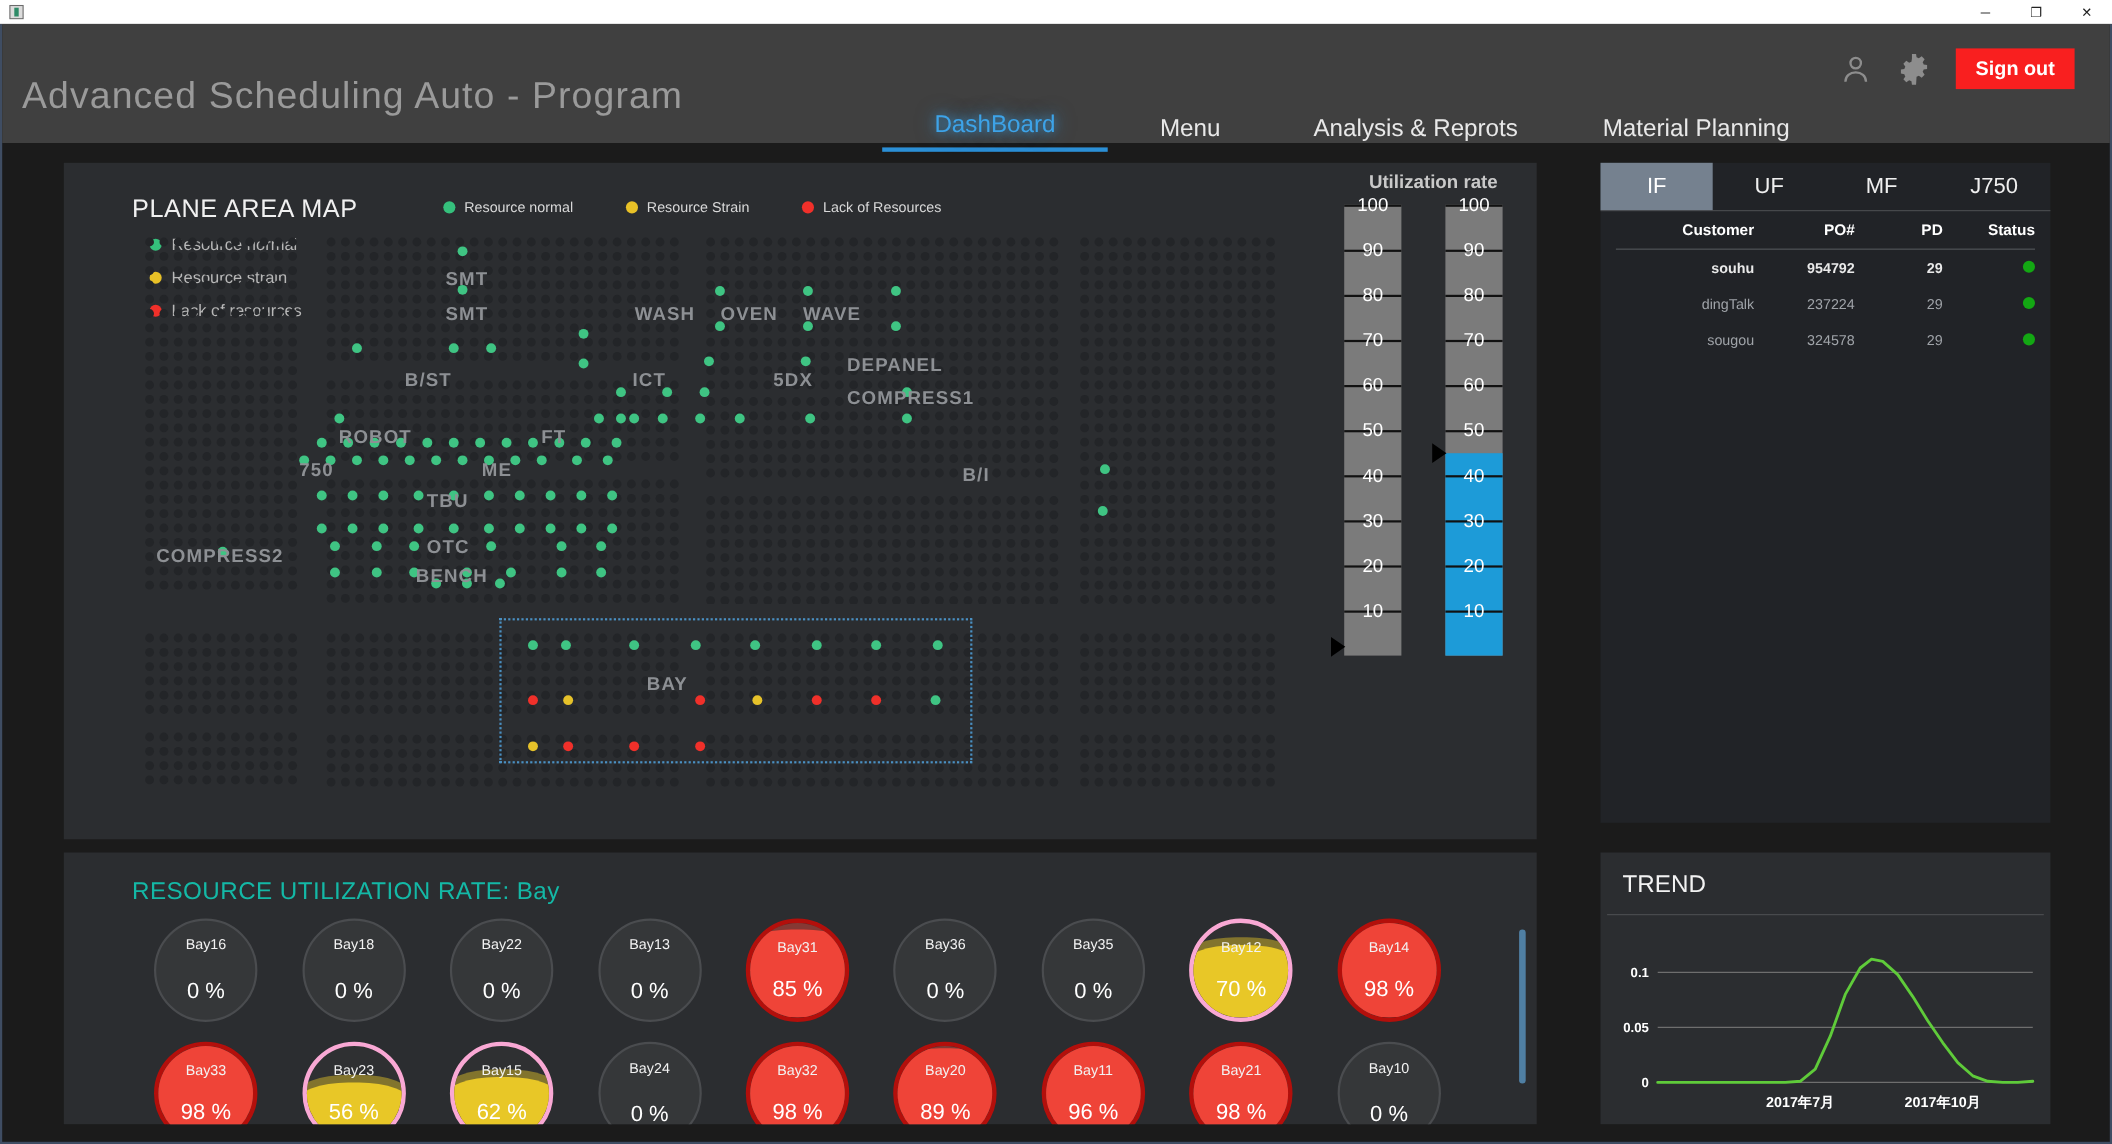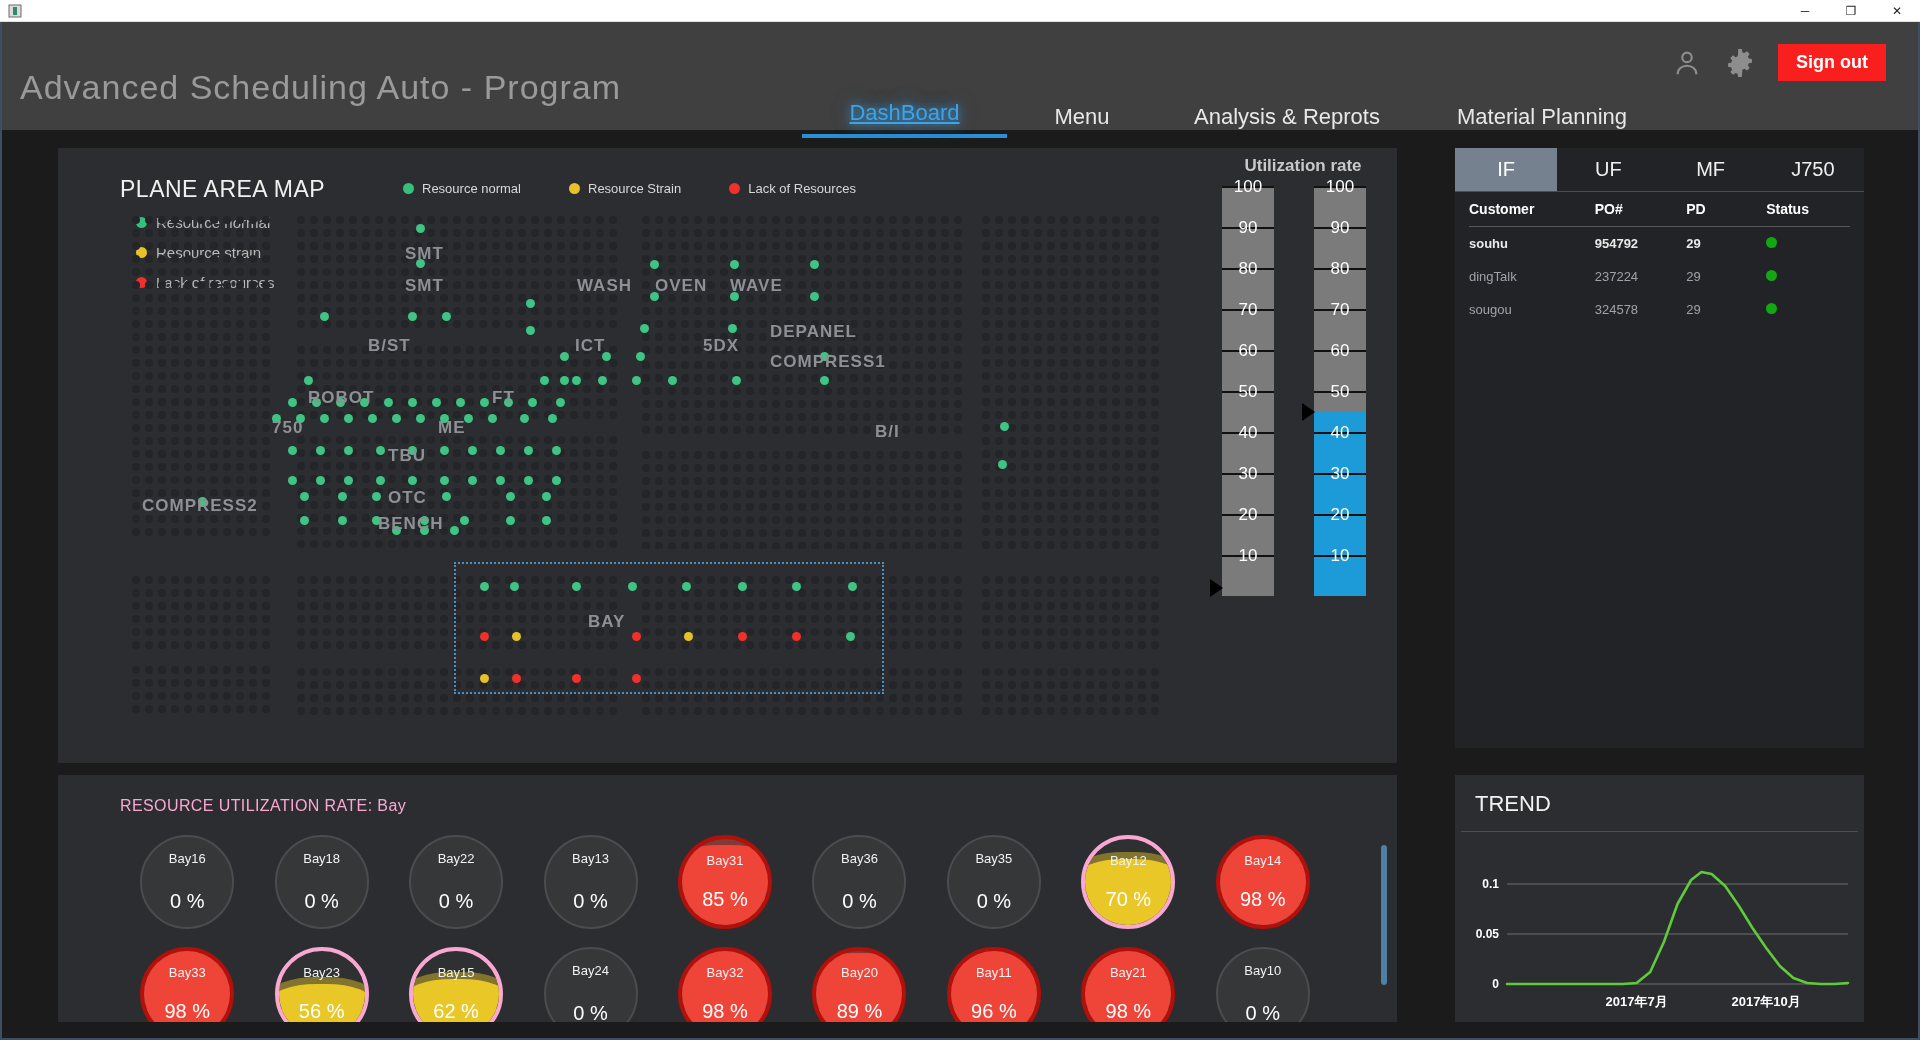--- a/index.html
+++ b/index.html
@@ -56,21 +56,20 @@
     text-align: center; cursor: pointer; white-space: nowrap;
   }
   .navitem.w1 { width: 205px; }
   .navitem.w2 { width: 150px; }
   .navitem.w3 { width: 250px; }
   .navitem.w4 { width: 260px; }
   .navitem.active {
     color: #3da3e8;
     text-shadow: 0 0 10px rgba(61,163,232,0.85), 0 0 18px rgba(61,163,232,0.5);
     border-bottom: 4px solid #2b8fd6;
-    text-decoration: underline;
   }
   .hdr-right {
     position: absolute; right: 32px; top: 22px;
     display: flex; align-items: center; gap: 22px;
   }
   .icon-btn { cursor: pointer; display: flex; align-items: center; }
   .signout {
     background: #f91f1f; color: #ffffff;
     font-size: 18px; font-weight: bold;
     padding: 8px 18px; border: none; cursor: pointer;
@@ -167,21 +166,21 @@
   }
 
   
   .res-panel {
     position: absolute; left: 56px; top: 645px;
     width: 1339px; height: 247px;
     background: #2b2d30; overflow: hidden;
   }
   .res-title {
     position: absolute; left: 62px; top: 22px;
-    font-size: 16px; color: #f9a8d4; letter-spacing: .4px;
+    font-size: 22px; color: #14b8a6; letter-spacing: .4px;
   }
   .gauges {
     position: absolute; left: 62px; top: 60px;
     width: 1210px;
     display: grid;
     grid-template-columns: repeat(9, 1fr);
     row-gap: 18px;
   }
   .gauge-cell { display: flex; justify-content: center; }
   .gauge {
@@ -220,21 +219,21 @@
     flex: 1; display: flex; align-items: center; justify-content: center;
     font-size: 20px; color: #efefef; cursor: pointer;
   }
   .tab.active { background: #75818f; color: #ffffff; }
   .otable { width: 100%; padding: 0 14px; }
   .orow { display: flex; padding: 9px 0; }
   .orow.head { font-size: 14px; font-weight: bold; color: #ffffff;
                border-bottom: 1px solid #55585c; }
   .orow.data { font-size: 13px; color: #9fa3a8; }
   .orow.data.first { color: #e9e9e9; font-weight: bold; }
-  .oc { text-align: left; }
+  .oc { text-align: right; }
   .oc.c0 { width: 33%; }
   .oc.c1 { width: 24%; }
   .oc.c2 { width: 21%; }
   .oc.c3 { width: 22%; }
   .st-dot { width: 11px; height: 11px; border-radius: 50%;
             background: #13a713; display: inline-block; }
 
   .trend-panel {
     position: absolute; left: 1453px; top: 645px;
     width: 409px; height: 247px; background: #2b2d30;

